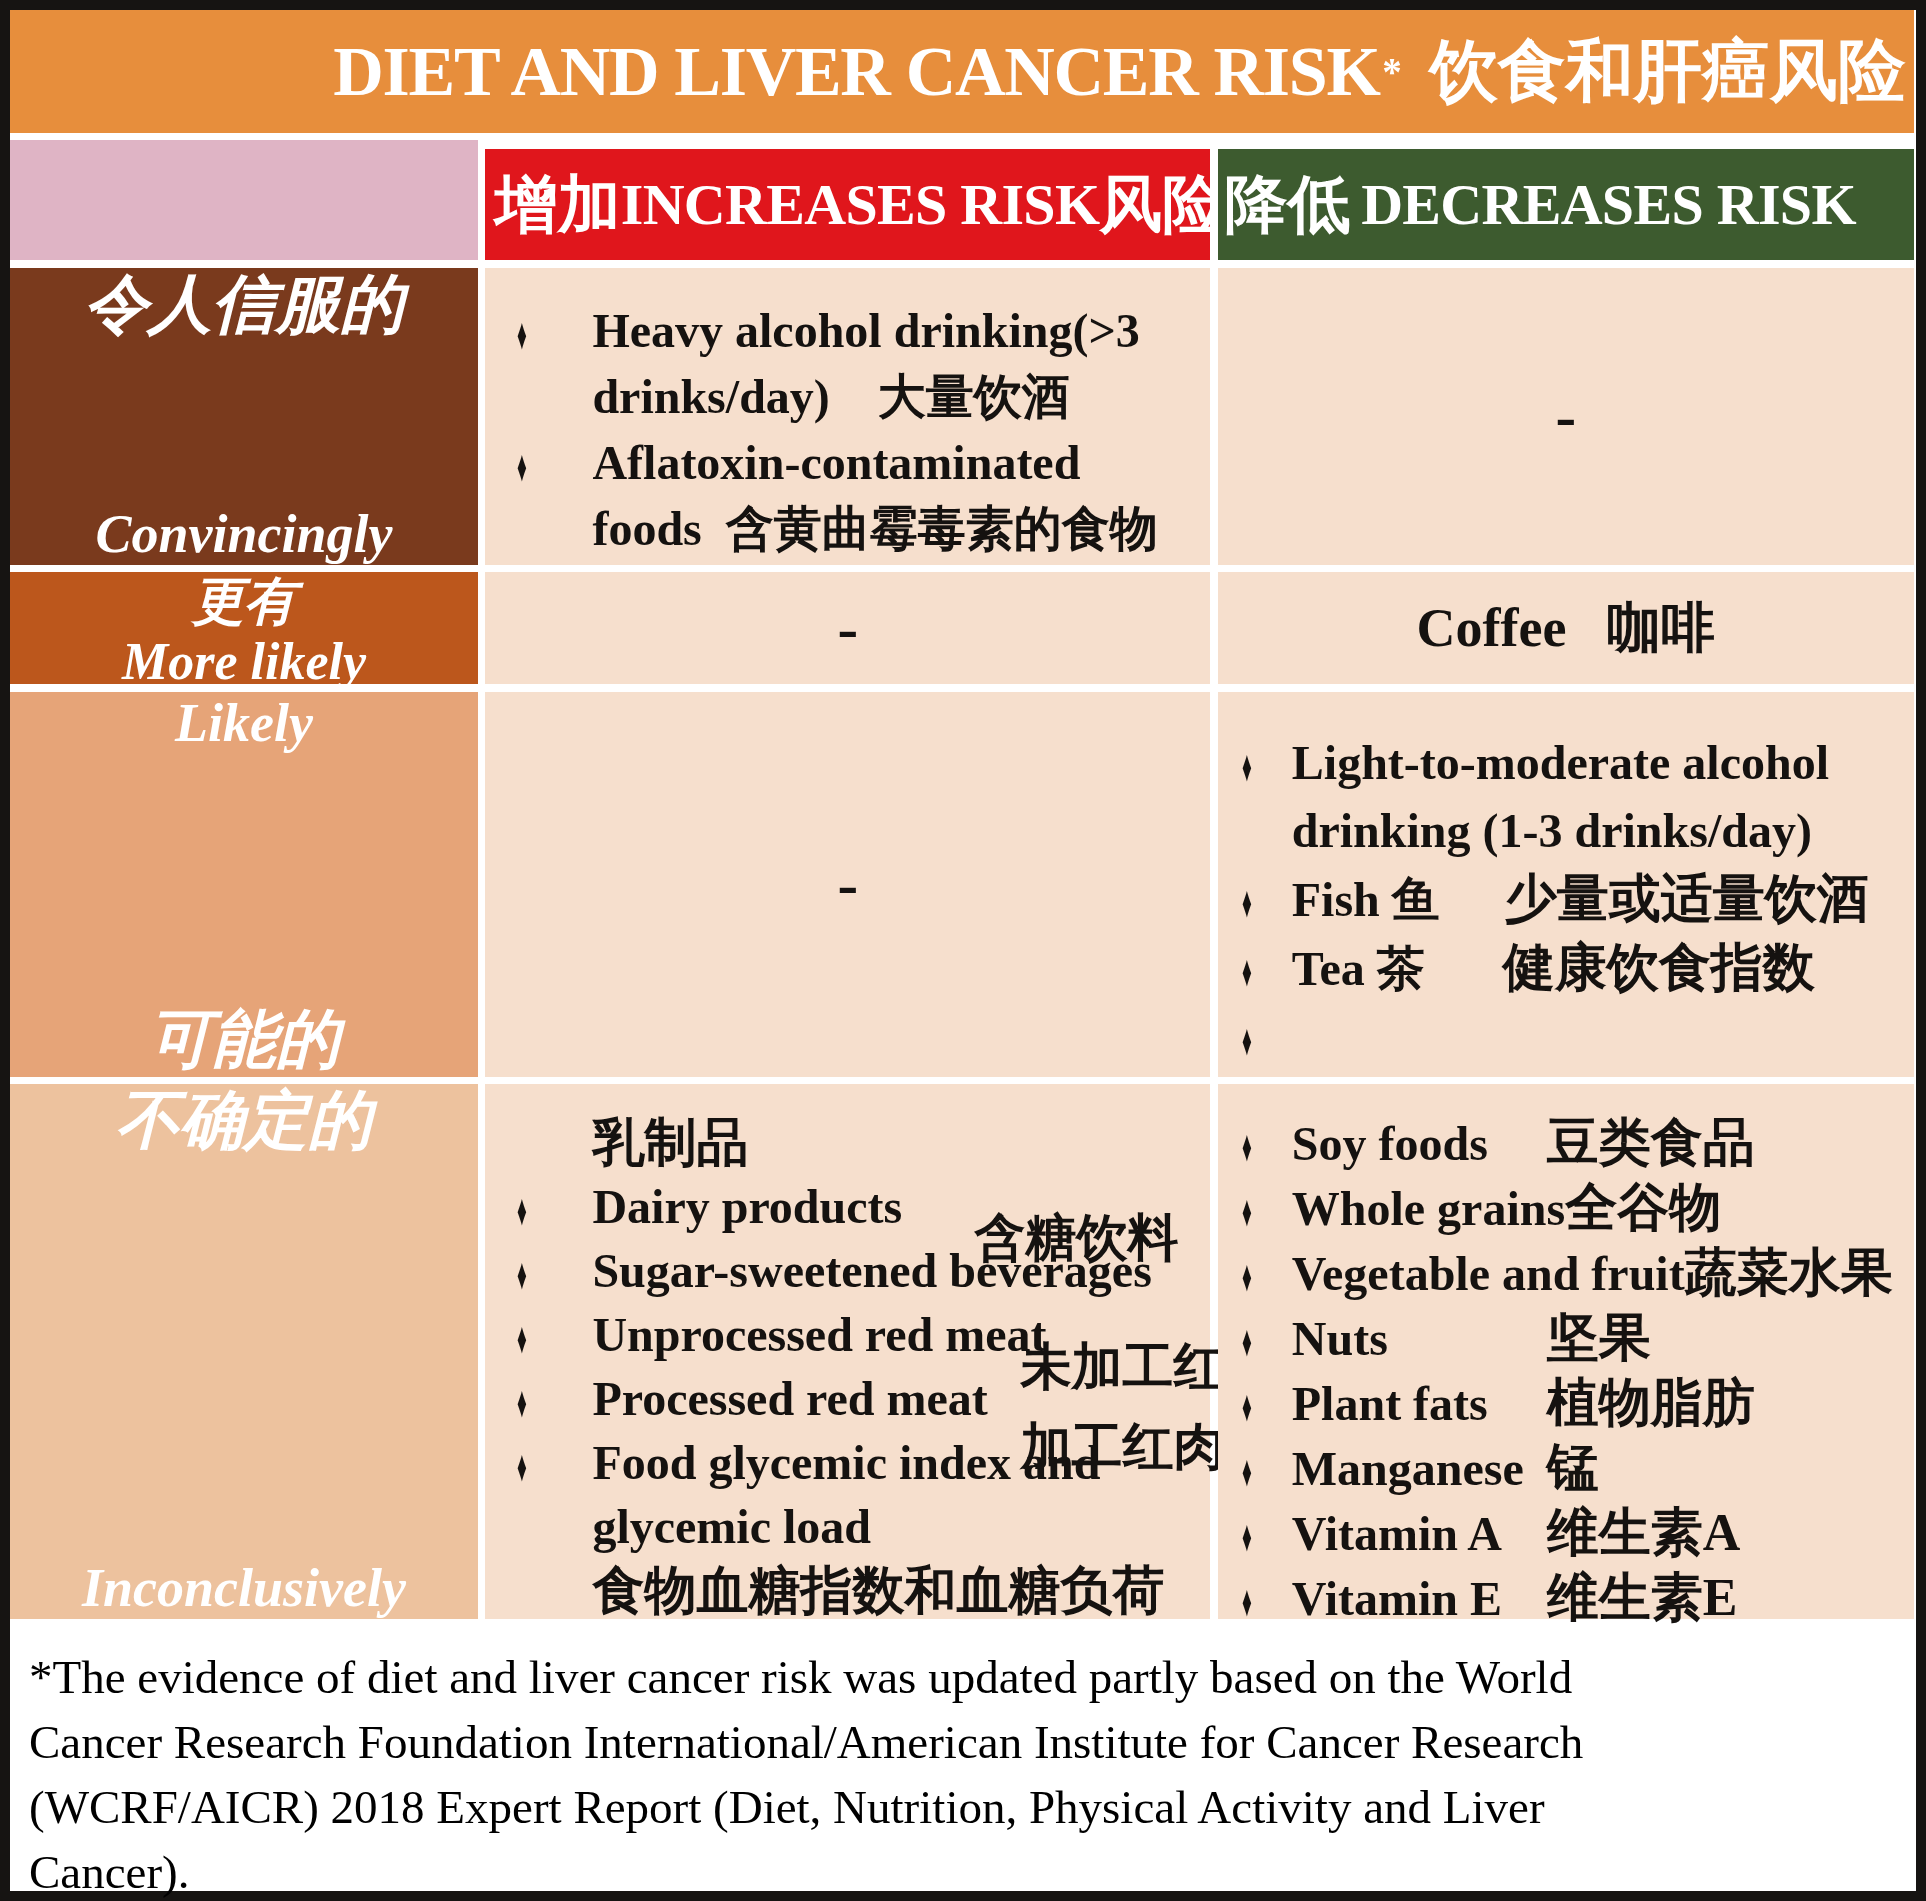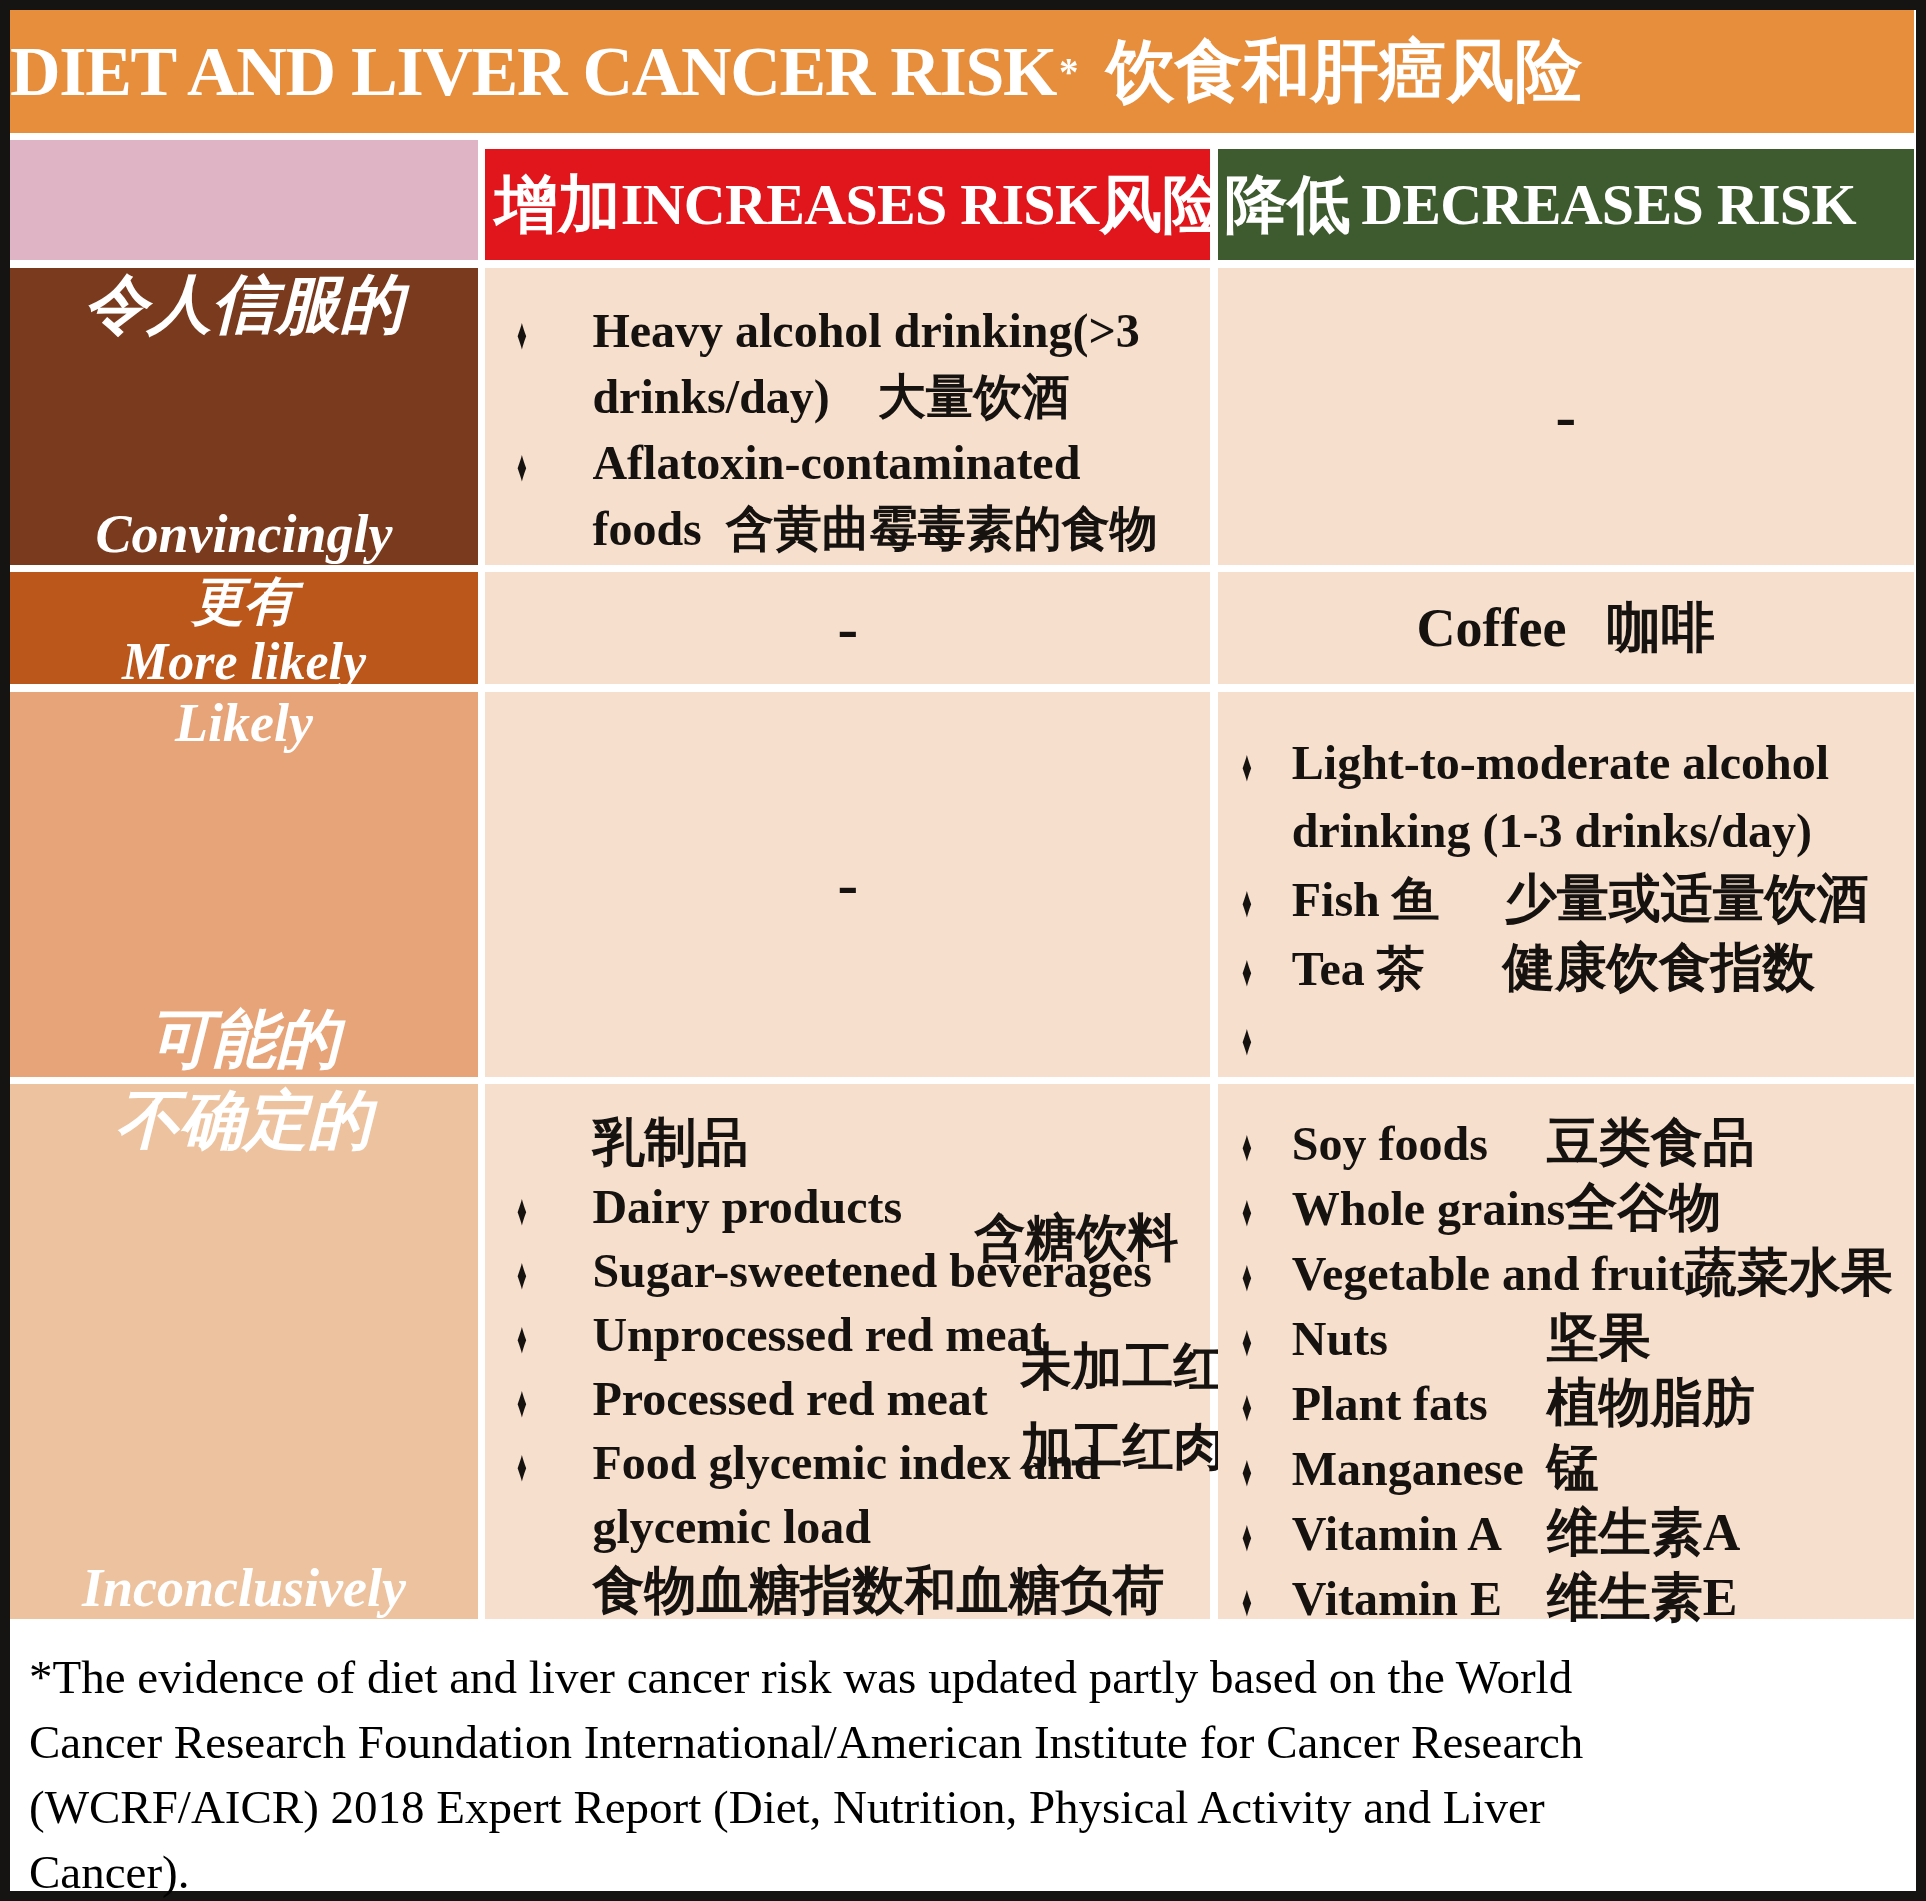--- a/index.html
+++ b/index.html
@@ -13,21 +13,21 @@
   .frame{
     width:1926px;height:1901px;border:10.7px solid var(--frame);background:#ffffff;
     display:grid;
     grid-template-columns:468px 725px 696px;
     grid-template-rows:123px 120px 297px 112px 385px 535px 262px;
     gap:7.4px;
   }
   
   .title-bar{
     grid-column:1/4;background:var(--orange);color:#ffffff;
-    display:flex;align-items:center;
+    display:flex;align-items:center;justify-content:flex-end;
     padding-right:8px;white-space:nowrap;font-weight:bold;
   }
   .title-en{font-size:70px;letter-spacing:-1.3px;}
   .title-sup{font-size:39px;vertical-align:19px;margin-left:2.7px;}
   .title-zh{font-size:68px;margin-left:28px;}
   
   .corner{background:var(--pink);}
   .hdr{color:#ffffff;font-weight:bold;display:flex;align-items:center;white-space:nowrap;margin-top:9px;}
   .hdr-inc{background:var(--red);justify-content:space-between;padding:0 9.4px;}
   .hdr-dec{background:var(--green);gap:10.7px;padding:0 6.7px;}

